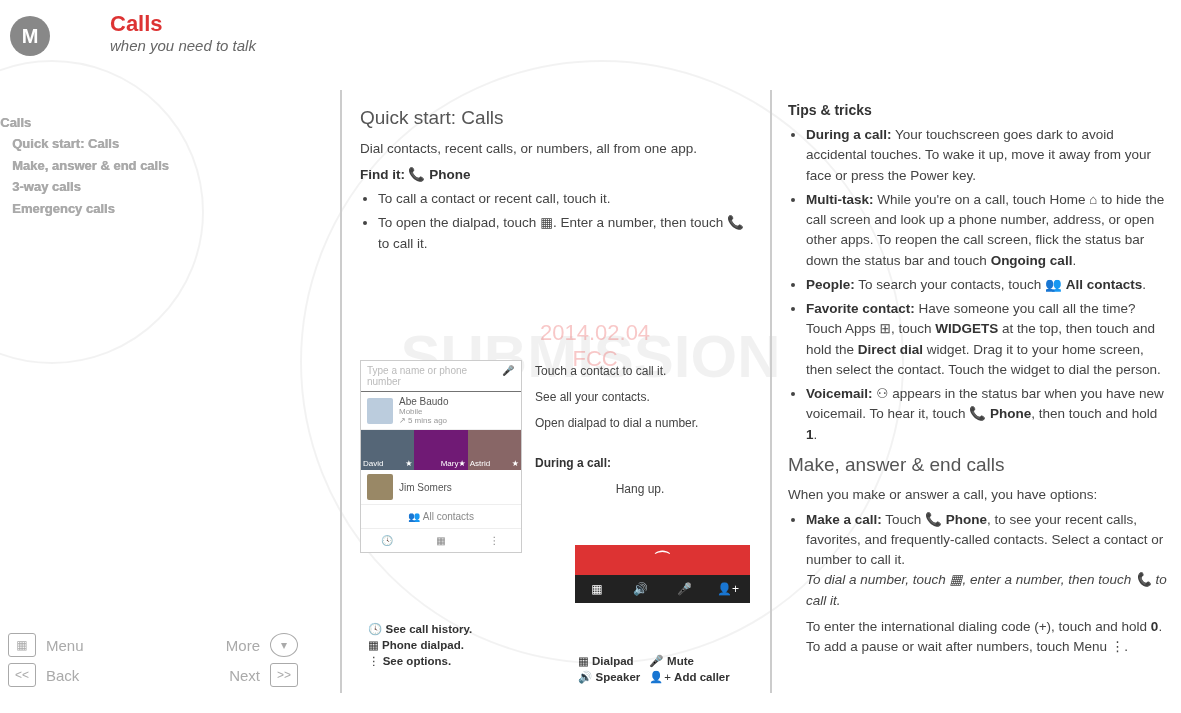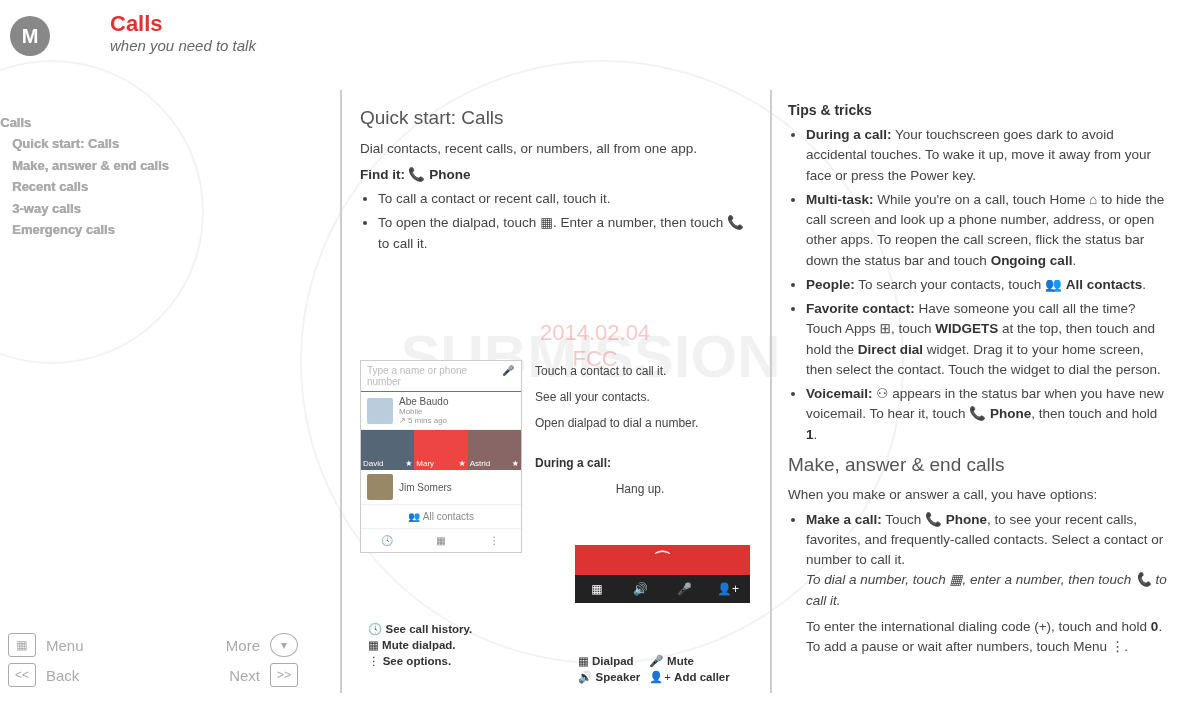--- a/index.html
+++ b/index.html
@@ -171,21 +171,20 @@
   <div class="title-block">
     <div class="title-red">Calls</div>
     <div class="subtitle">when you need to talk</div>
   </div>
 </div>
 
 <div class="sidebar">
   <div class="sec-title">Calls</div>
   <div class="sub">Quick start: Calls</div>
   <div class="sub">Make, answer &amp; end calls</div>
-  <div class="sub">Recent calls</div>
   <div class="sub">3-way calls</div>
   <div class="sub">Emergency calls</div>
 </div>
 
 <div class="nav-buttons">
   <div class="nav-row">
     <div class="nav-left">
       <div class="nav-icon-box">▦</div>
       <span>Menu</span>
     </div>
@@ -238,21 +237,21 @@
         <span>Mobile</span><br>
         <span>↗</span> <span>5 mins ago</span>
       </div>
     </div>
   </div>
   <div class="fav-row">
     <div class="fav" style="background:#567;">
         <span>David</span>
         <span>★</span>
       </div>
-    <div class="fav" style="background:#ef4444;">
+    <div class="fav" style="background:#701a75;justify-content:flex-end;">
         <span>Mary</span>
         <span>★</span>
       </div>
     <div class="fav" style="background:#866;">
         <span>Astrid</span>
         <span>★</span>
       </div>
   </div>
   <div class="row">
     <div class="av" style="background:#986;"></div>
@@ -283,21 +282,21 @@
   <div class="blackbar">
     <span>▦</span>
     <span>🔊</span>
     <span>🎤</span>
     <span>👤+</span>
   </div>
 </div>
 
 <div class="legend" style="top:620px;left:368px;">
   <div class="row">🕓 <span class="bold">See call history.</span></div>
-  <div class="row">▦ <span class="bold">Mute dialpad.</span></div>
+  <div class="row">▦ <span class="bold">Phone dialpad.</span></div>
   <div class="row">⋮ <span class="bold">See options.</span></div>
 </div>
 <div class="legend" style="top:652px;left:578px;width:180px;">
   <div class="row">▦ <span class="bold">Dialpad</span>&nbsp;&nbsp;&nbsp;&nbsp;&nbsp;🎤 <span class="bold">Mute</span></div>
   <div class="row">🔊 <span class="bold">Speaker</span>&nbsp;&nbsp;&nbsp;👤+ <span class="bold">Add caller</span></div>
 </div>
 
 <div class="col-right">
   <div class="bold" style="font-size:14px;">Tips &amp; tricks</div>
   <ul>

